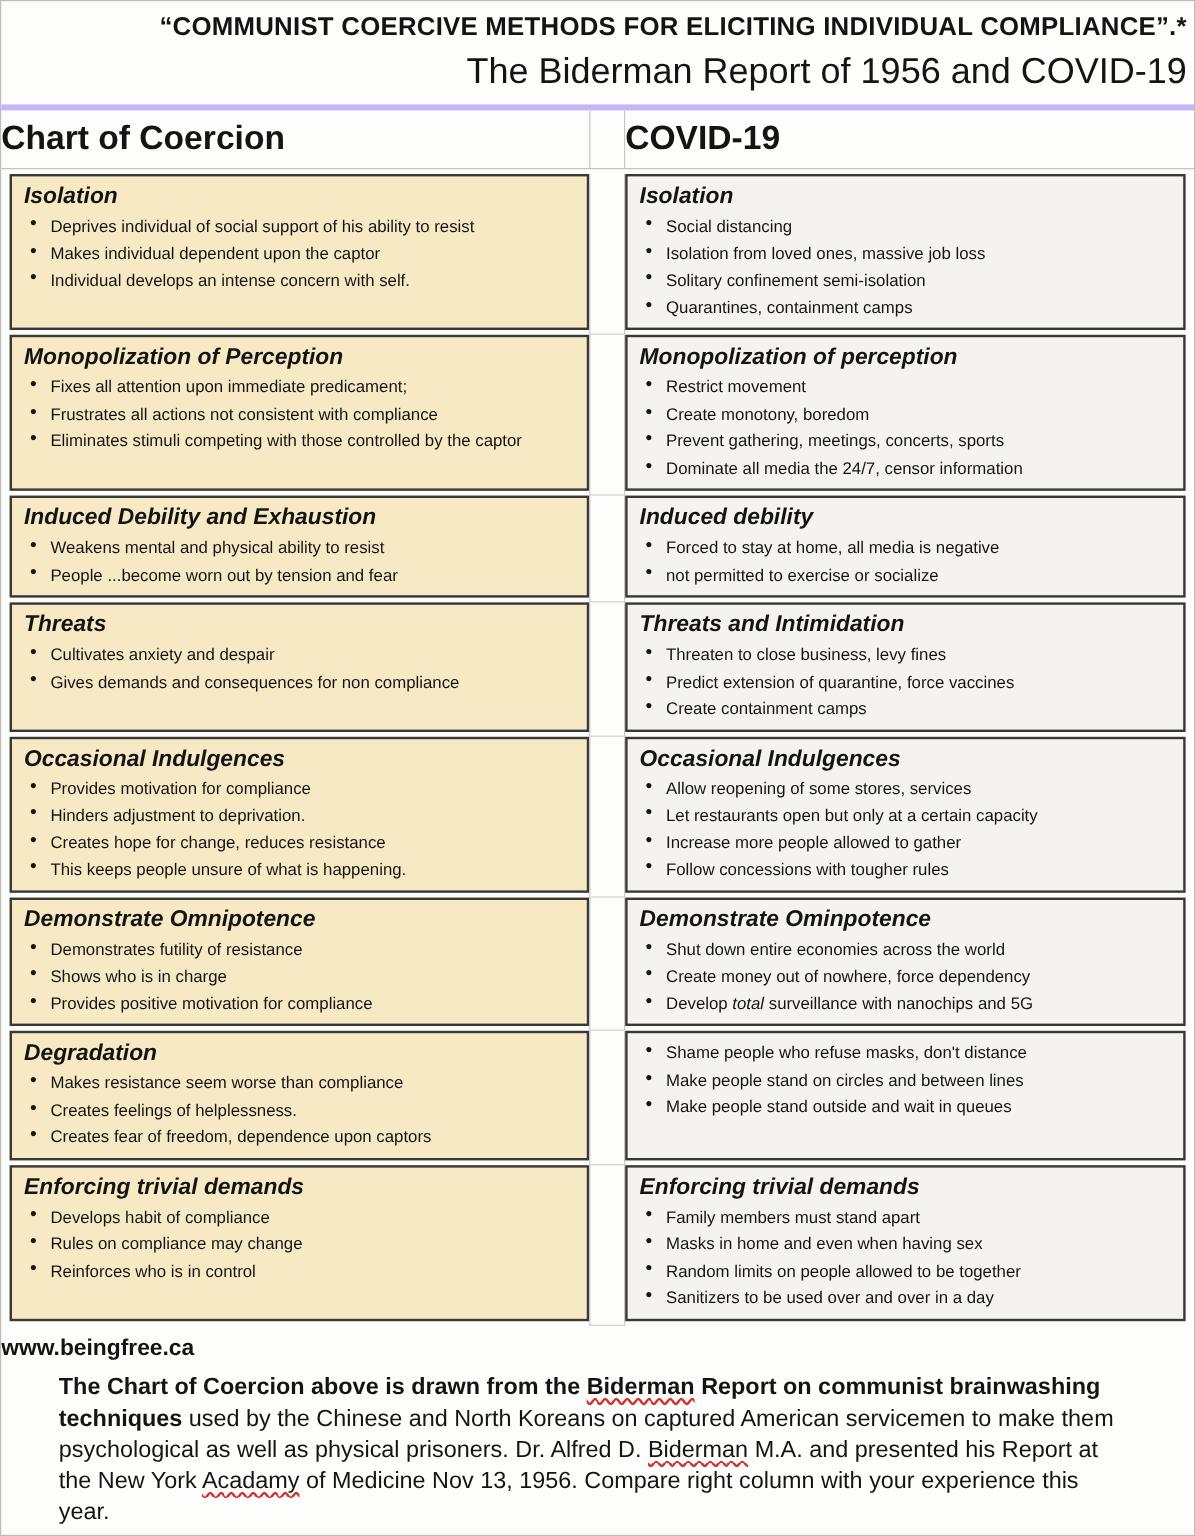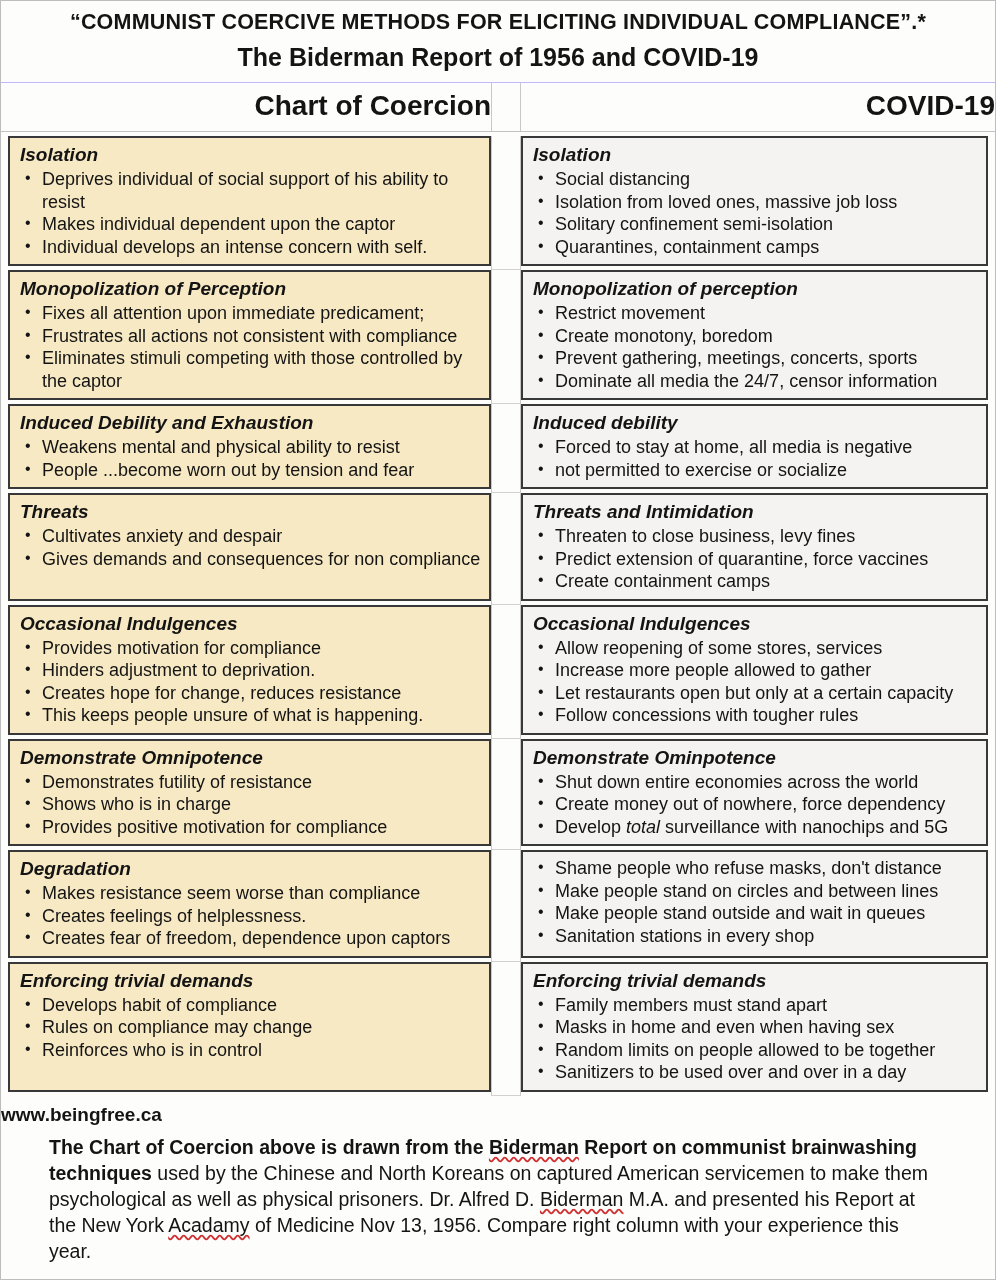--- a/index.html
+++ b/index.html
@@ -1,41 +1,41 @@
 <!DOCTYPE html>
 <html style="--left-bg: #f7e9c3; --right-bg: #f4f3f1; --border: #383838; --link: #1f5bc4; --red: #d03030;"><head>
 <meta charset="utf-8">
 <style>
   html,body { margin:0; padding:0; background:#ffffff; }
   body { font-family:"Liberation Sans", sans-serif; color:#141414; }
   .page { width:996px; min-height:1280px; box-sizing:border-box; background:#fdfdfc;
           border:1px solid #bdbdbd; overflow:hidden; }
 
   
-  .title-block { text-align:center; padding:9px 6px 10px; border-bottom:1px solid #c4b5fd; }
+  .title-block { text-align:right; padding:9px 6px 10px; border-bottom:5px solid #c4b5fd; }
   .main-title { font-weight:bold; font-size:21.5px; letter-spacing:.2px; }
-  .sub-title  { font-weight:bold; font-size:25px; margin-top:8px; }
+  .sub-title  { font-weight:normal; font-size:30px; margin-top:8px; }
 
   
   .grid { display:grid; grid-template-columns:490px 30px 1fr; }
   .spacer { border-left:1px solid #c8c8c8; border-right:1px solid #c8c8c8; }
   .header-row { border-bottom:1px solid #c2c2c2; }
-  .header-cell { font-weight:bold; font-size:28px; text-align:right; padding:7px 0 9px; }
+  .header-cell { font-weight:bold; font-size:28px; text-align:left; padding:7px 0 9px; }
 
   
   .table-body { padding-top:4px; }
   .cell-wrap { display:flex; padding:0 0 4px 0; }
   .cell-wrap.left  { padding-left:7px; }
   .cell-wrap.right { padding-right:7px; }
   .body-spacer { border-bottom:1px solid #d2d2d2; }
   .box { flex:1; border:2px solid var(--border,#383838); padding:4px 8px 6px; box-sizing:border-box; }
   .left-box  { background:var(--left-bg,#f7e9c3); }
   .right-box { background:var(--right-bg,#f4f3f1); }
   .cell-heading { font-weight:bold; font-style:italic; font-size:19px; line-height:24px; margin:1px 0 0 2px; }
-  .bullets { list-style:none; margin:1px 0 0 0; padding:0; font-size:18px; line-height:22.5px; }
+  .bullets { list-style:none; margin:1px 0 0 0; padding:0; font-size:14px; line-height:22.5px; }
   .bullets li { position:relative; padding-left:24px; }
   .bullets li::before { content:"\2022"; position:absolute; left:7px; top:-1px; font-size:16px; }
 
   
   .watermark { font-weight:600; font-size:19px; padding:8px 22px 2px 0; }
   .footer-paragraph { margin:6px 52px 0 48px; font-size:19.5px; line-height:26px; }
   .footer-paragraph .b { font-weight:bold; }
   .sp { text-decoration:underline wavy var(--red,#d03030); text-decoration-skip-ink:none; text-underline-offset:3px;margin-top:43px; }
 </style>
 </head>
@@ -152,22 +152,22 @@
             <li>This keeps people unsure of what is happening.</li>
           </ul>
     </div>
   </div>
   <div class="spacer body-spacer"></div>
   <div class="cell-wrap right">
     <div class="box right-box">
       <div class="cell-heading">Occasional Indulgences</div>
       <ul class="bullets">
             <li>Allow reopening of some stores, services</li>
+            <li>Let restaurants open but only at a certain capacity</li>
             <li>Increase more people allowed to gather</li>
-            <li>Let restaurants open but only at a certain capacity</li>
             <li>Follow concessions with tougher rules</li>
           </ul>
     </div>
   </div>
 
   <div class="cell-wrap left">
     <div class="box left-box">
       <div class="cell-heading">Demonstrate Omnipotence</div>
       <ul class="bullets">
             <li>Demonstrates futility of resistance</li>
@@ -198,21 +198,20 @@
           </ul>
     </div>
   </div>
   <div class="spacer body-spacer"></div>
   <div class="cell-wrap right">
     <div class="box right-box">
       <ul class="bullets">
             <li>Shame people who refuse masks, don't distance</li>
             <li>Make people stand on circles and between lines</li>
             <li>Make people stand outside and wait in queues</li>
-            <li>Sanitation stations in every shop</li>
           </ul>
     </div>
   </div>
 
   <div class="cell-wrap left">
     <div class="box left-box">
       <div class="cell-heading">Enforcing trivial demands</div>
       <ul class="bullets">
             <li>Develops habit of compliance</li>
             <li>Rules on compliance may change</li>

